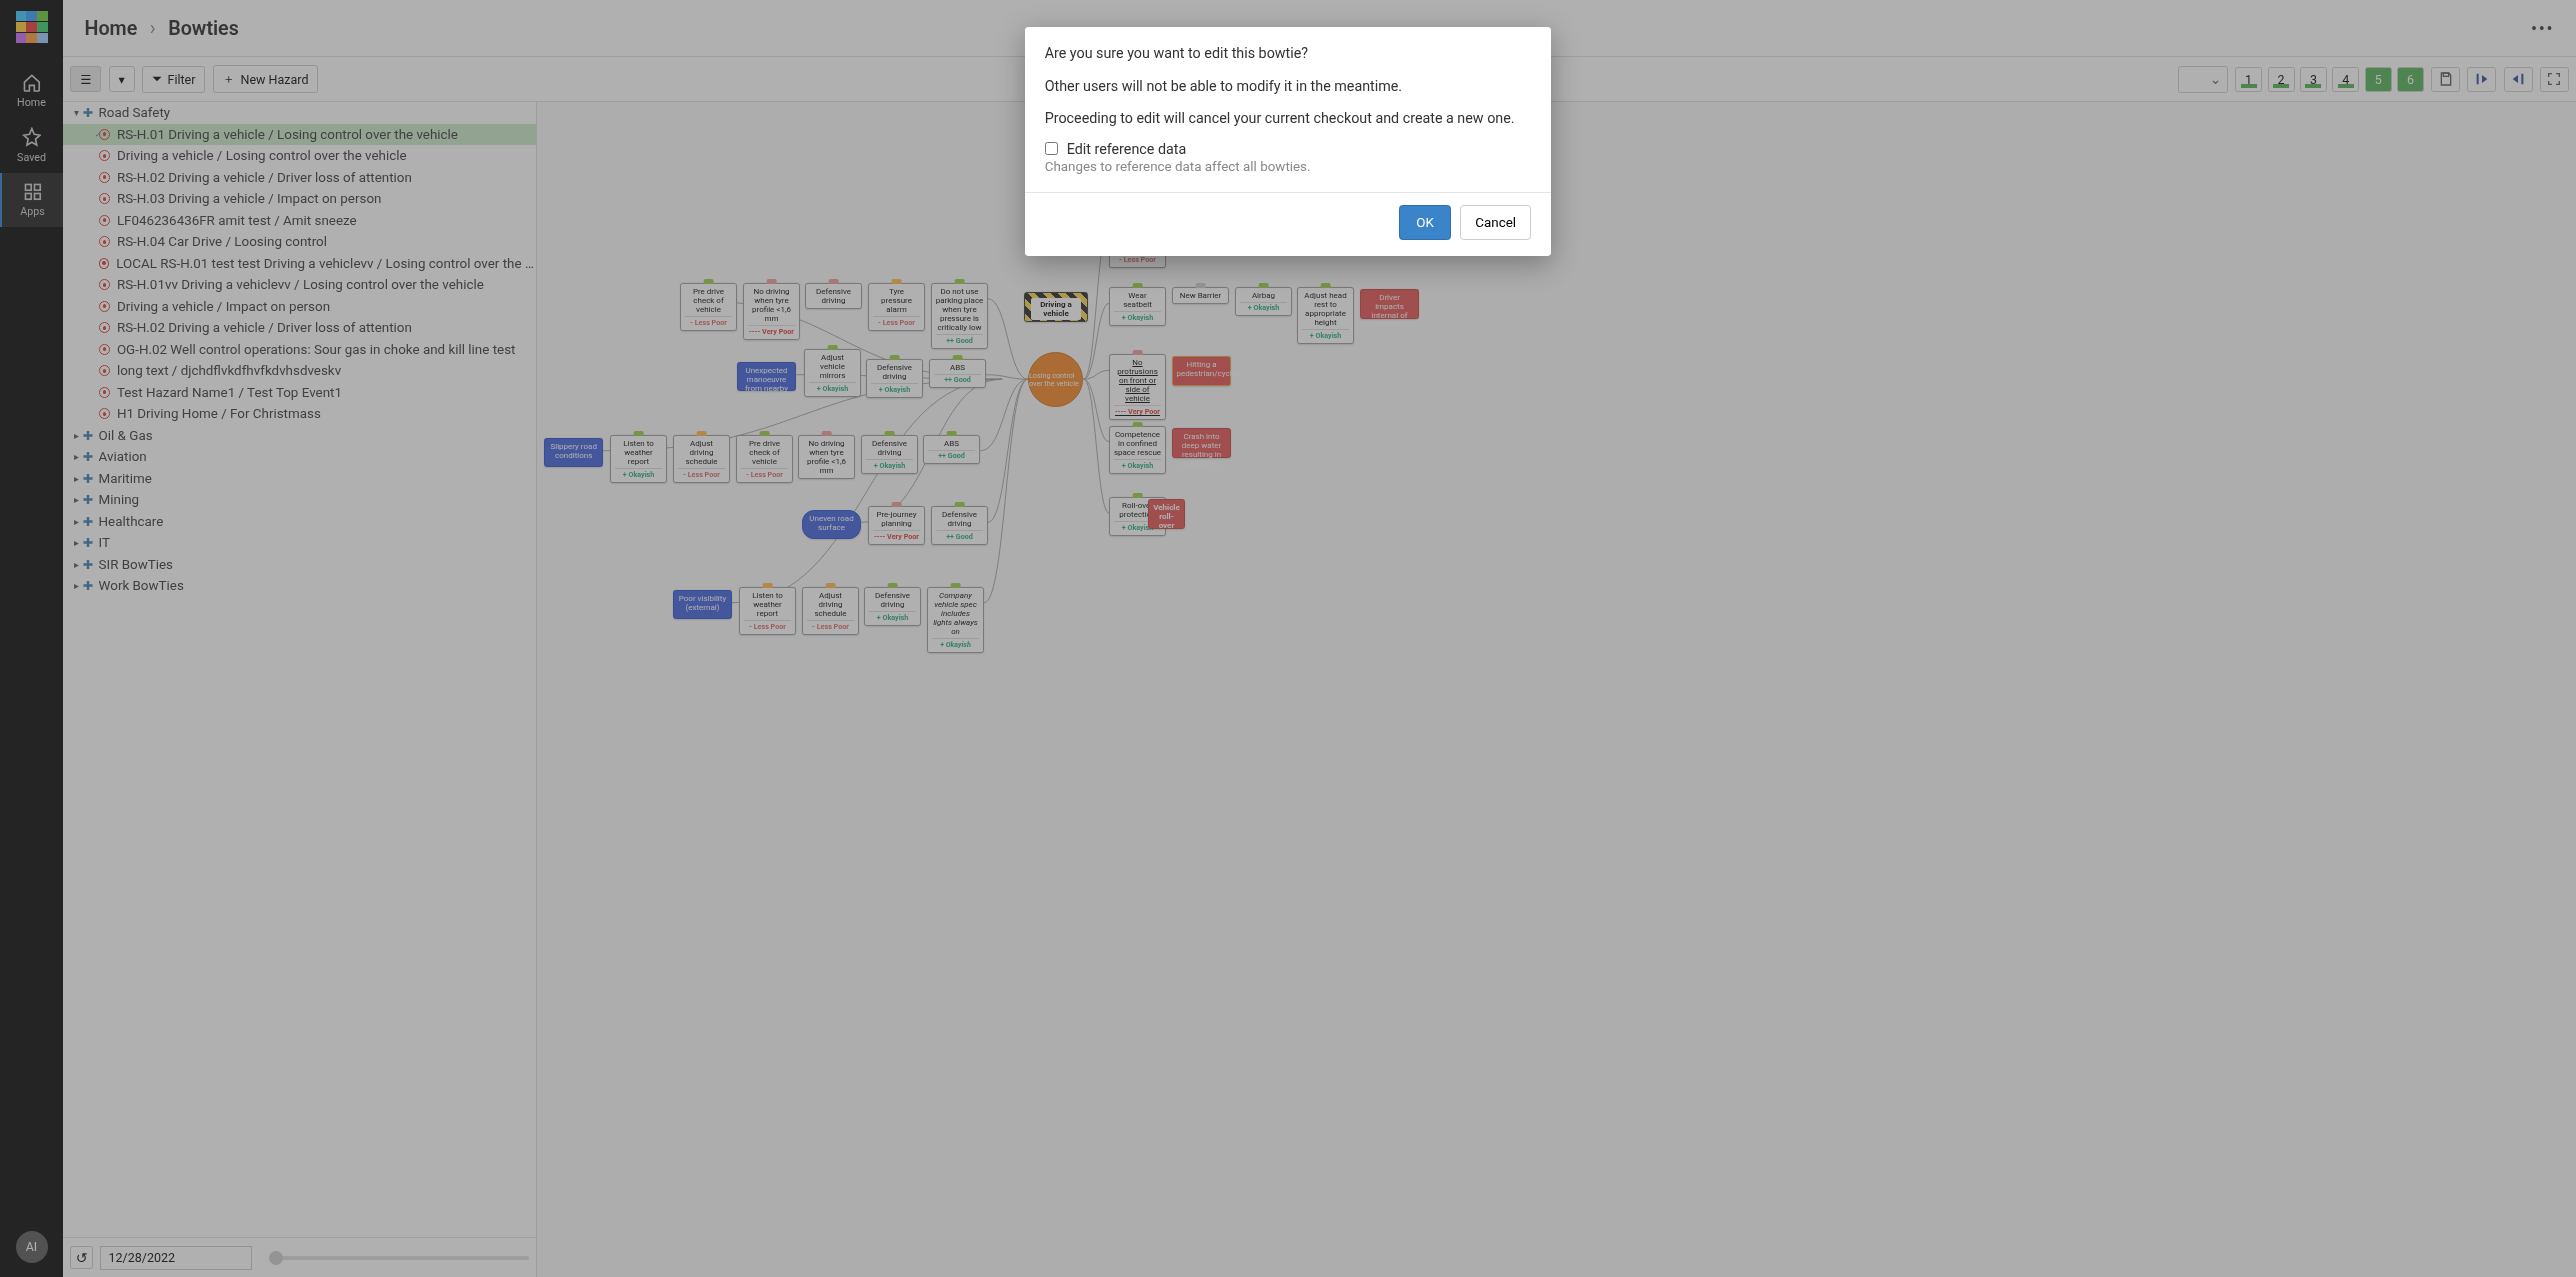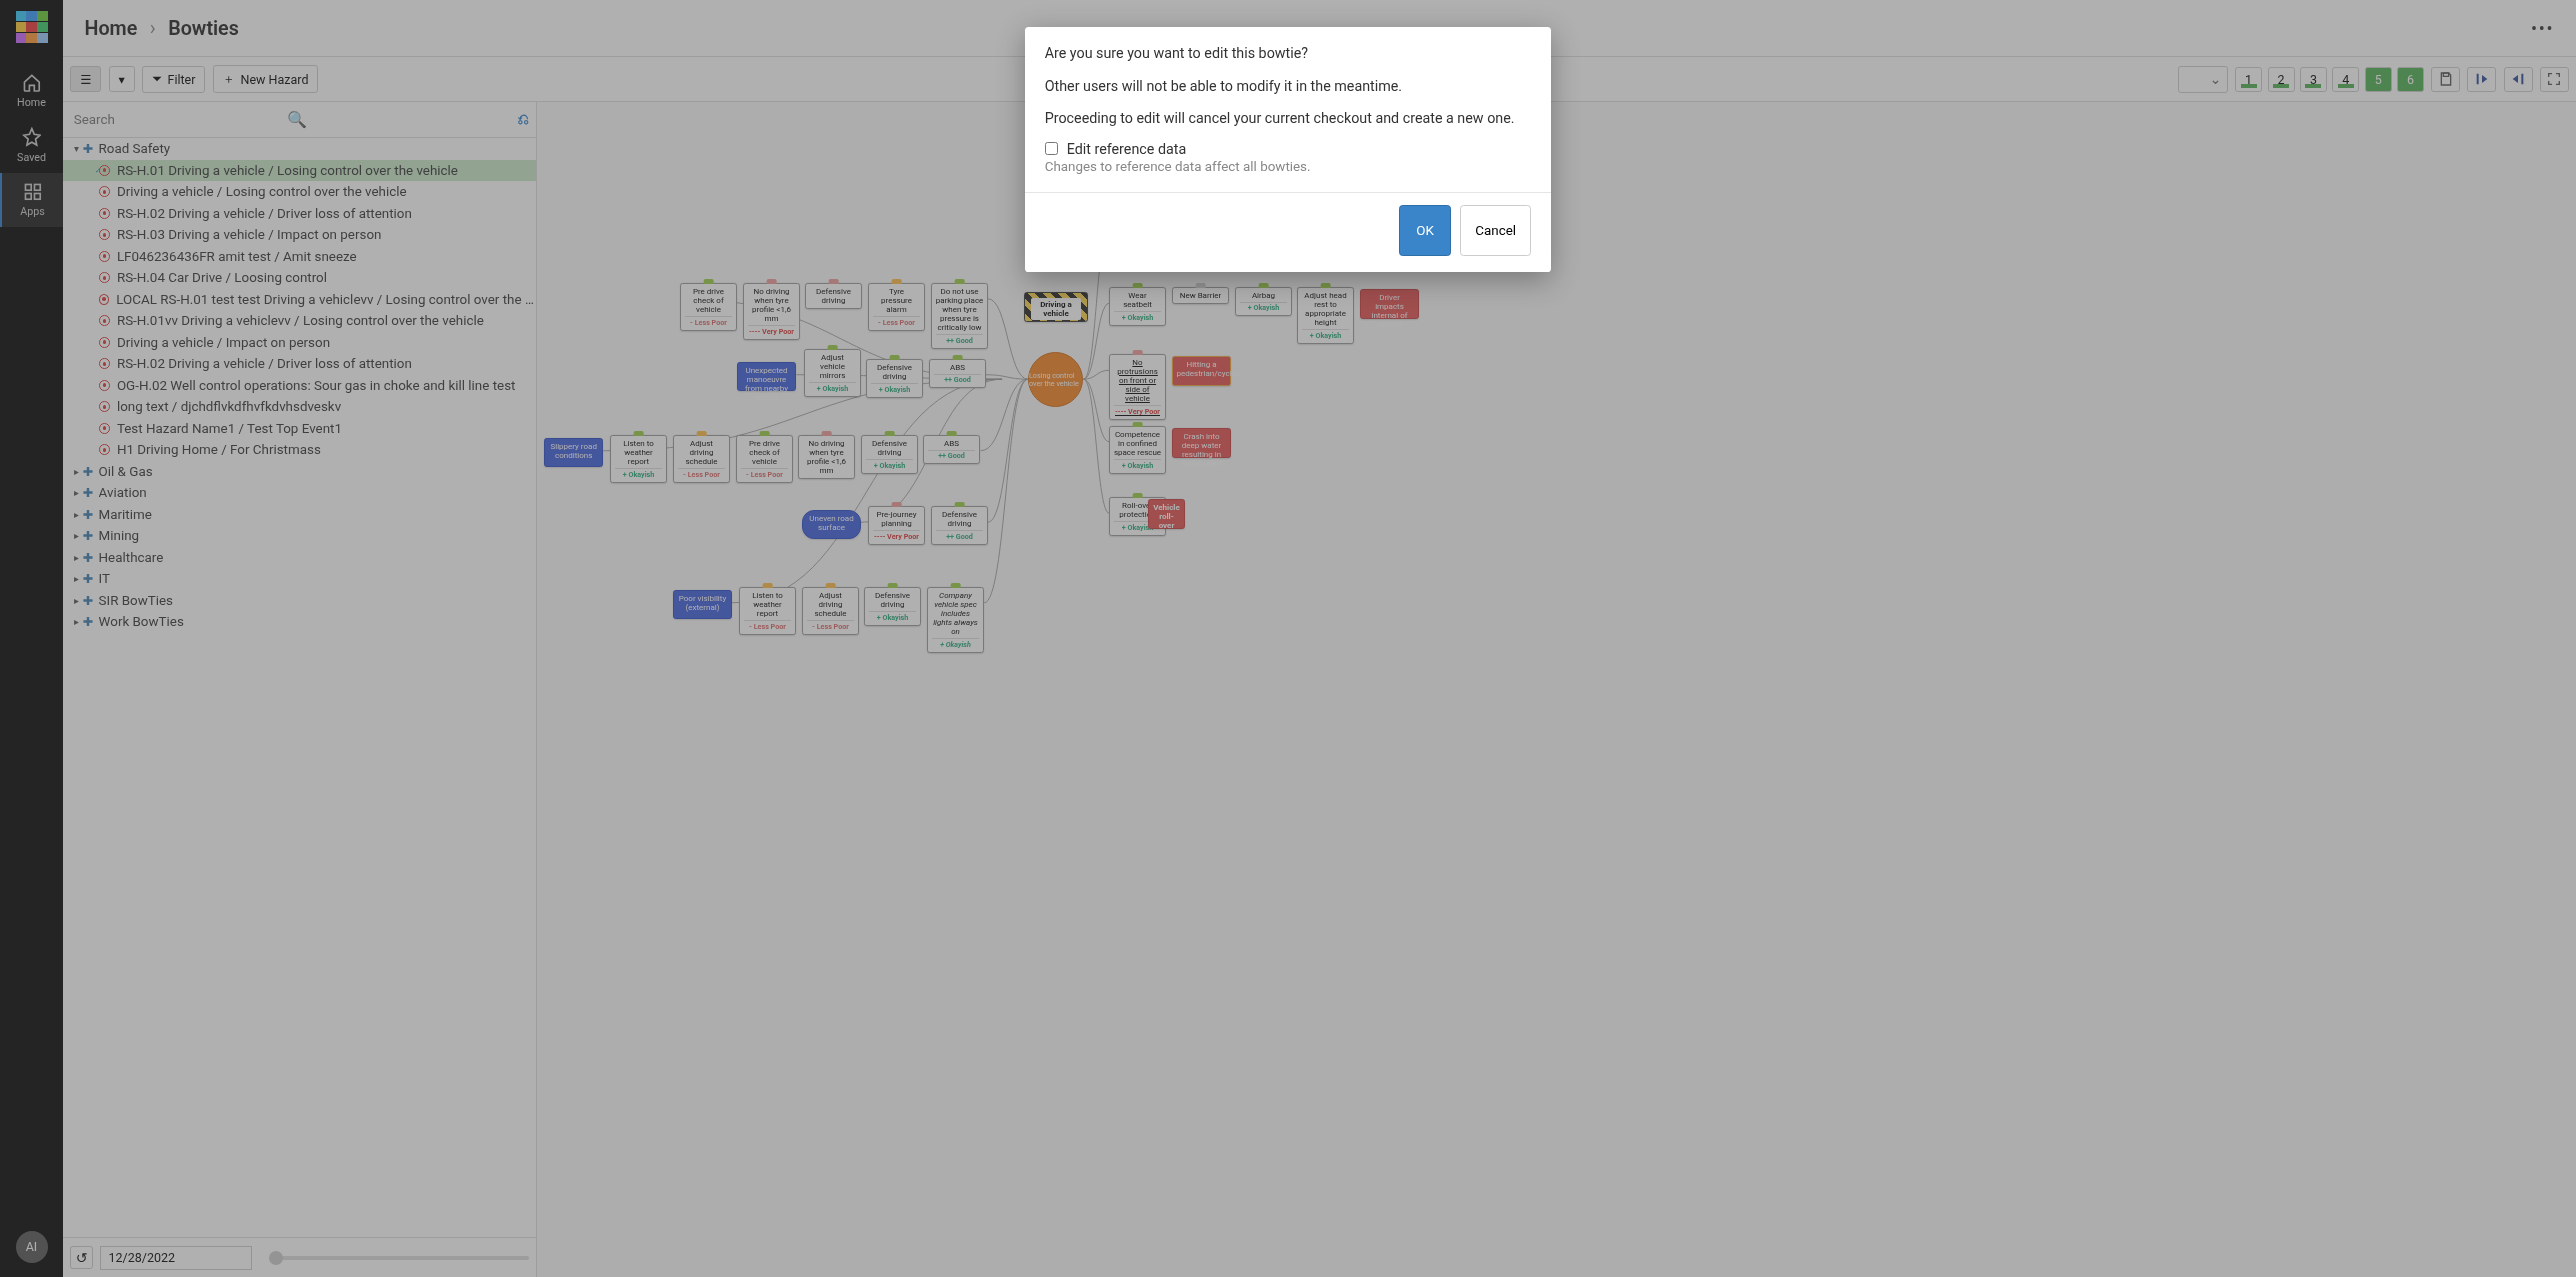--- a/index.html
+++ b/index.html
@@ -76,21 +76,21 @@
 
 
 .overlay { position:absolute; inset:0; background:rgba(80,80,80,.45); display:flex; align-items:flex-start; justify-content:center; padding-top:27px; z-index:50; }
 .modal { width:526px; background:#fff; border-radius:3.6px; box-shadow:0 7.2px 29px rgba(0,0,0,.3); }
 .modal-h { padding:16px 19.7px 12.5px; border-bottom:0.9px solid #e5e5e5; font-size:21.5px; font-weight:600; }
 .modal-b { padding:16px 19.7px 5.4px; font-size:14.3px; color:#333; }
 .modal-b p { margin-bottom:12.5px; line-height:1.4; }
 .modal-b label { display:flex; align-items:center; gap:9px; font-size:14.3px; margin:5.4px 0 5.4px; }
 .modal-b .hint { color:#888; font-size:13.4px; margin-top:-3.6px; margin-bottom:9px; }
 .modal-f { padding:12.5px 19.7px 16px; border-top:0.9px solid #e5e5e5; display:flex; justify-content:flex-end; gap:9px; }
-.modal-f .ok { background:#3a84c9; color:#fff; border:0.9px solid #2f6fa8; padding:17px 16px; border-radius:3.6px; font-size:13.4px; cursor:pointer; }
+.modal-f .ok { background:#3a84c9; color:#fff; border:0.9px solid #2f6fa8; padding:9px 16px; border-radius:3.6px; font-size:13.4px; cursor:pointer; }
 .modal-f .cancel { background:#fff; border:0.9px solid #ccc; padding:6.3px 14.3px; border-radius:3.6px; font-size:13.4px; cursor:pointer; }
 </style>
 </head>
 <body>
 
 <div id="app">
 
   <div class="rail">
     <div class="rail-logo">
       <div style="background:#3cf"></div>
@@ -203,26 +203,20 @@
       <div class="tb-icon">
           <svg viewBox="0 0 24 24" fill="none" stroke="#555" stroke-width="2">
             <path d="M4 9V4h5 M15 4h5v5 M20 15v5h-5 M9 20H4v-5"></path>
           </svg>
         </div>
     </div>
 
     <div class="body">
 
       <div class="sidebar">
-        <div class="searchrow">
-          <input placeholder="Search" style="">
-          <span class="mag">🔍</span>
-          <span style="flex:1"></span>
-          <span class="diagram-icon">⎌</span>
-        </div>
         <div class="tree" id="tree">
             <div class="treerow ">
               <span class="chev">▾</span>
               <span class="grp">✚</span>
               <span class="lbl">Road Safety</span>
             </div>
             <div class="treerow pad2 sel">
               <span class="haz checked"></span>
               <span class="lbl">RS-H.01 Driving a vehicle / Losing control over the vehicle</span>
             </div>

